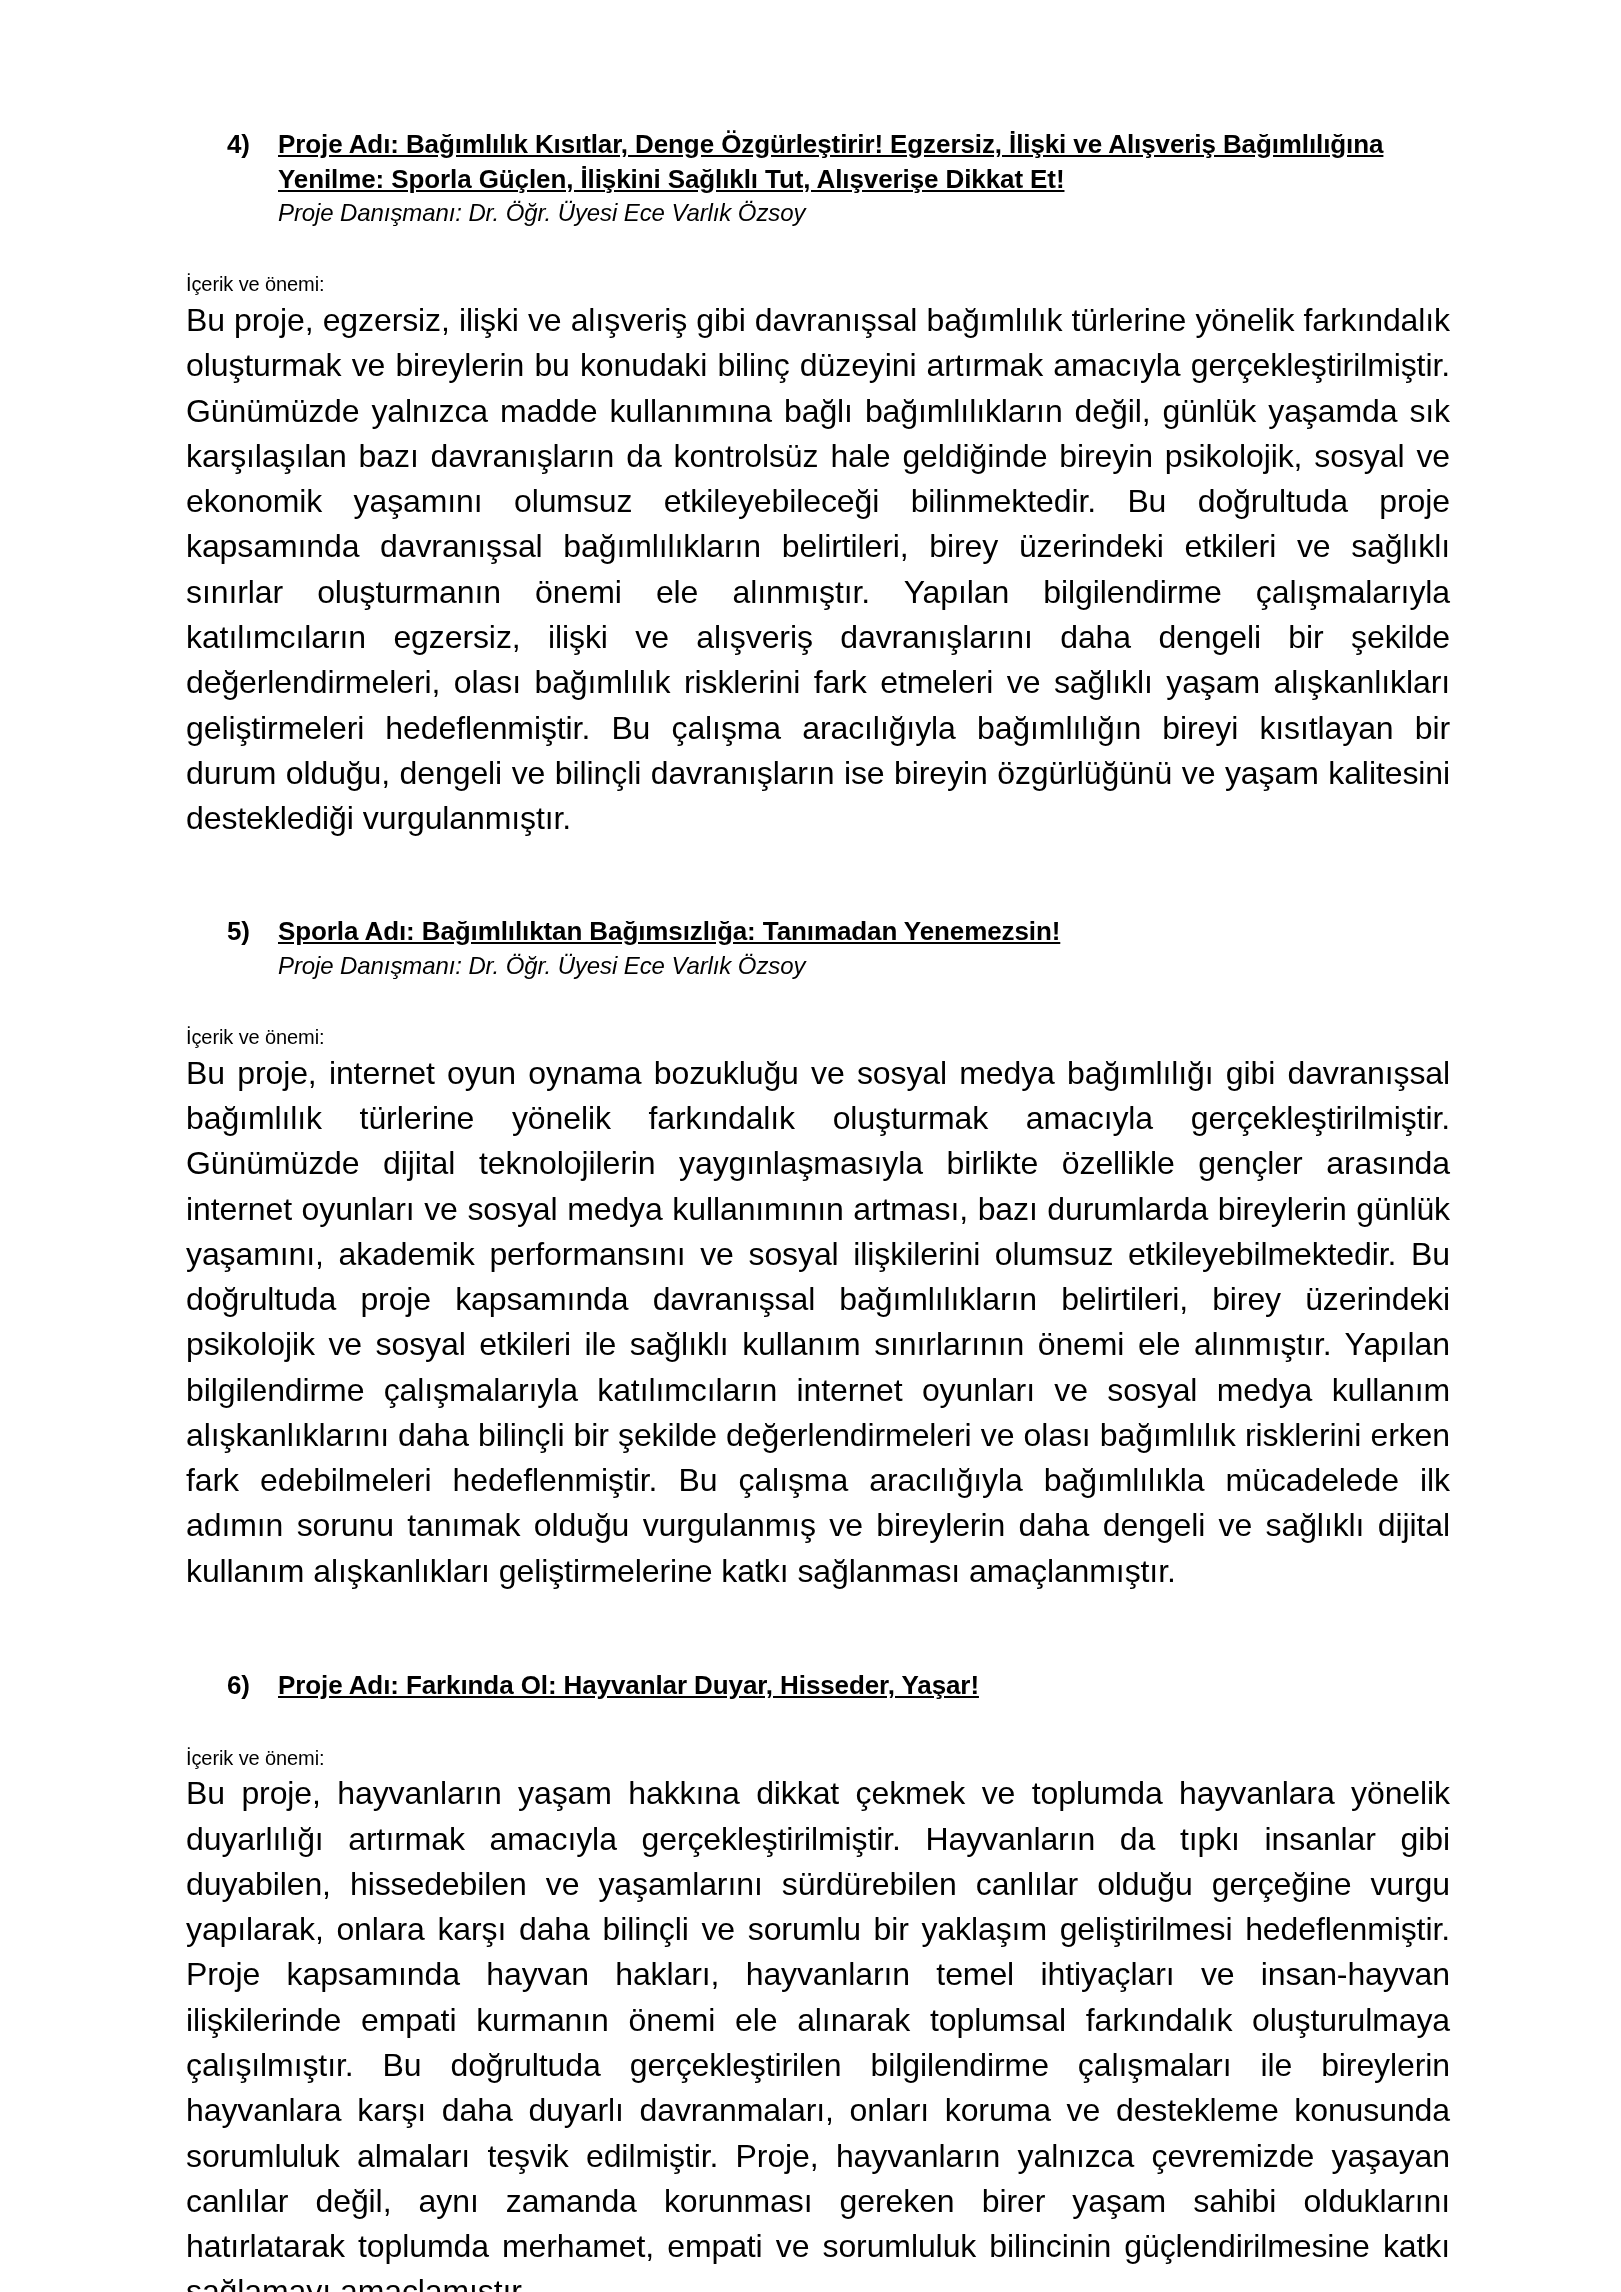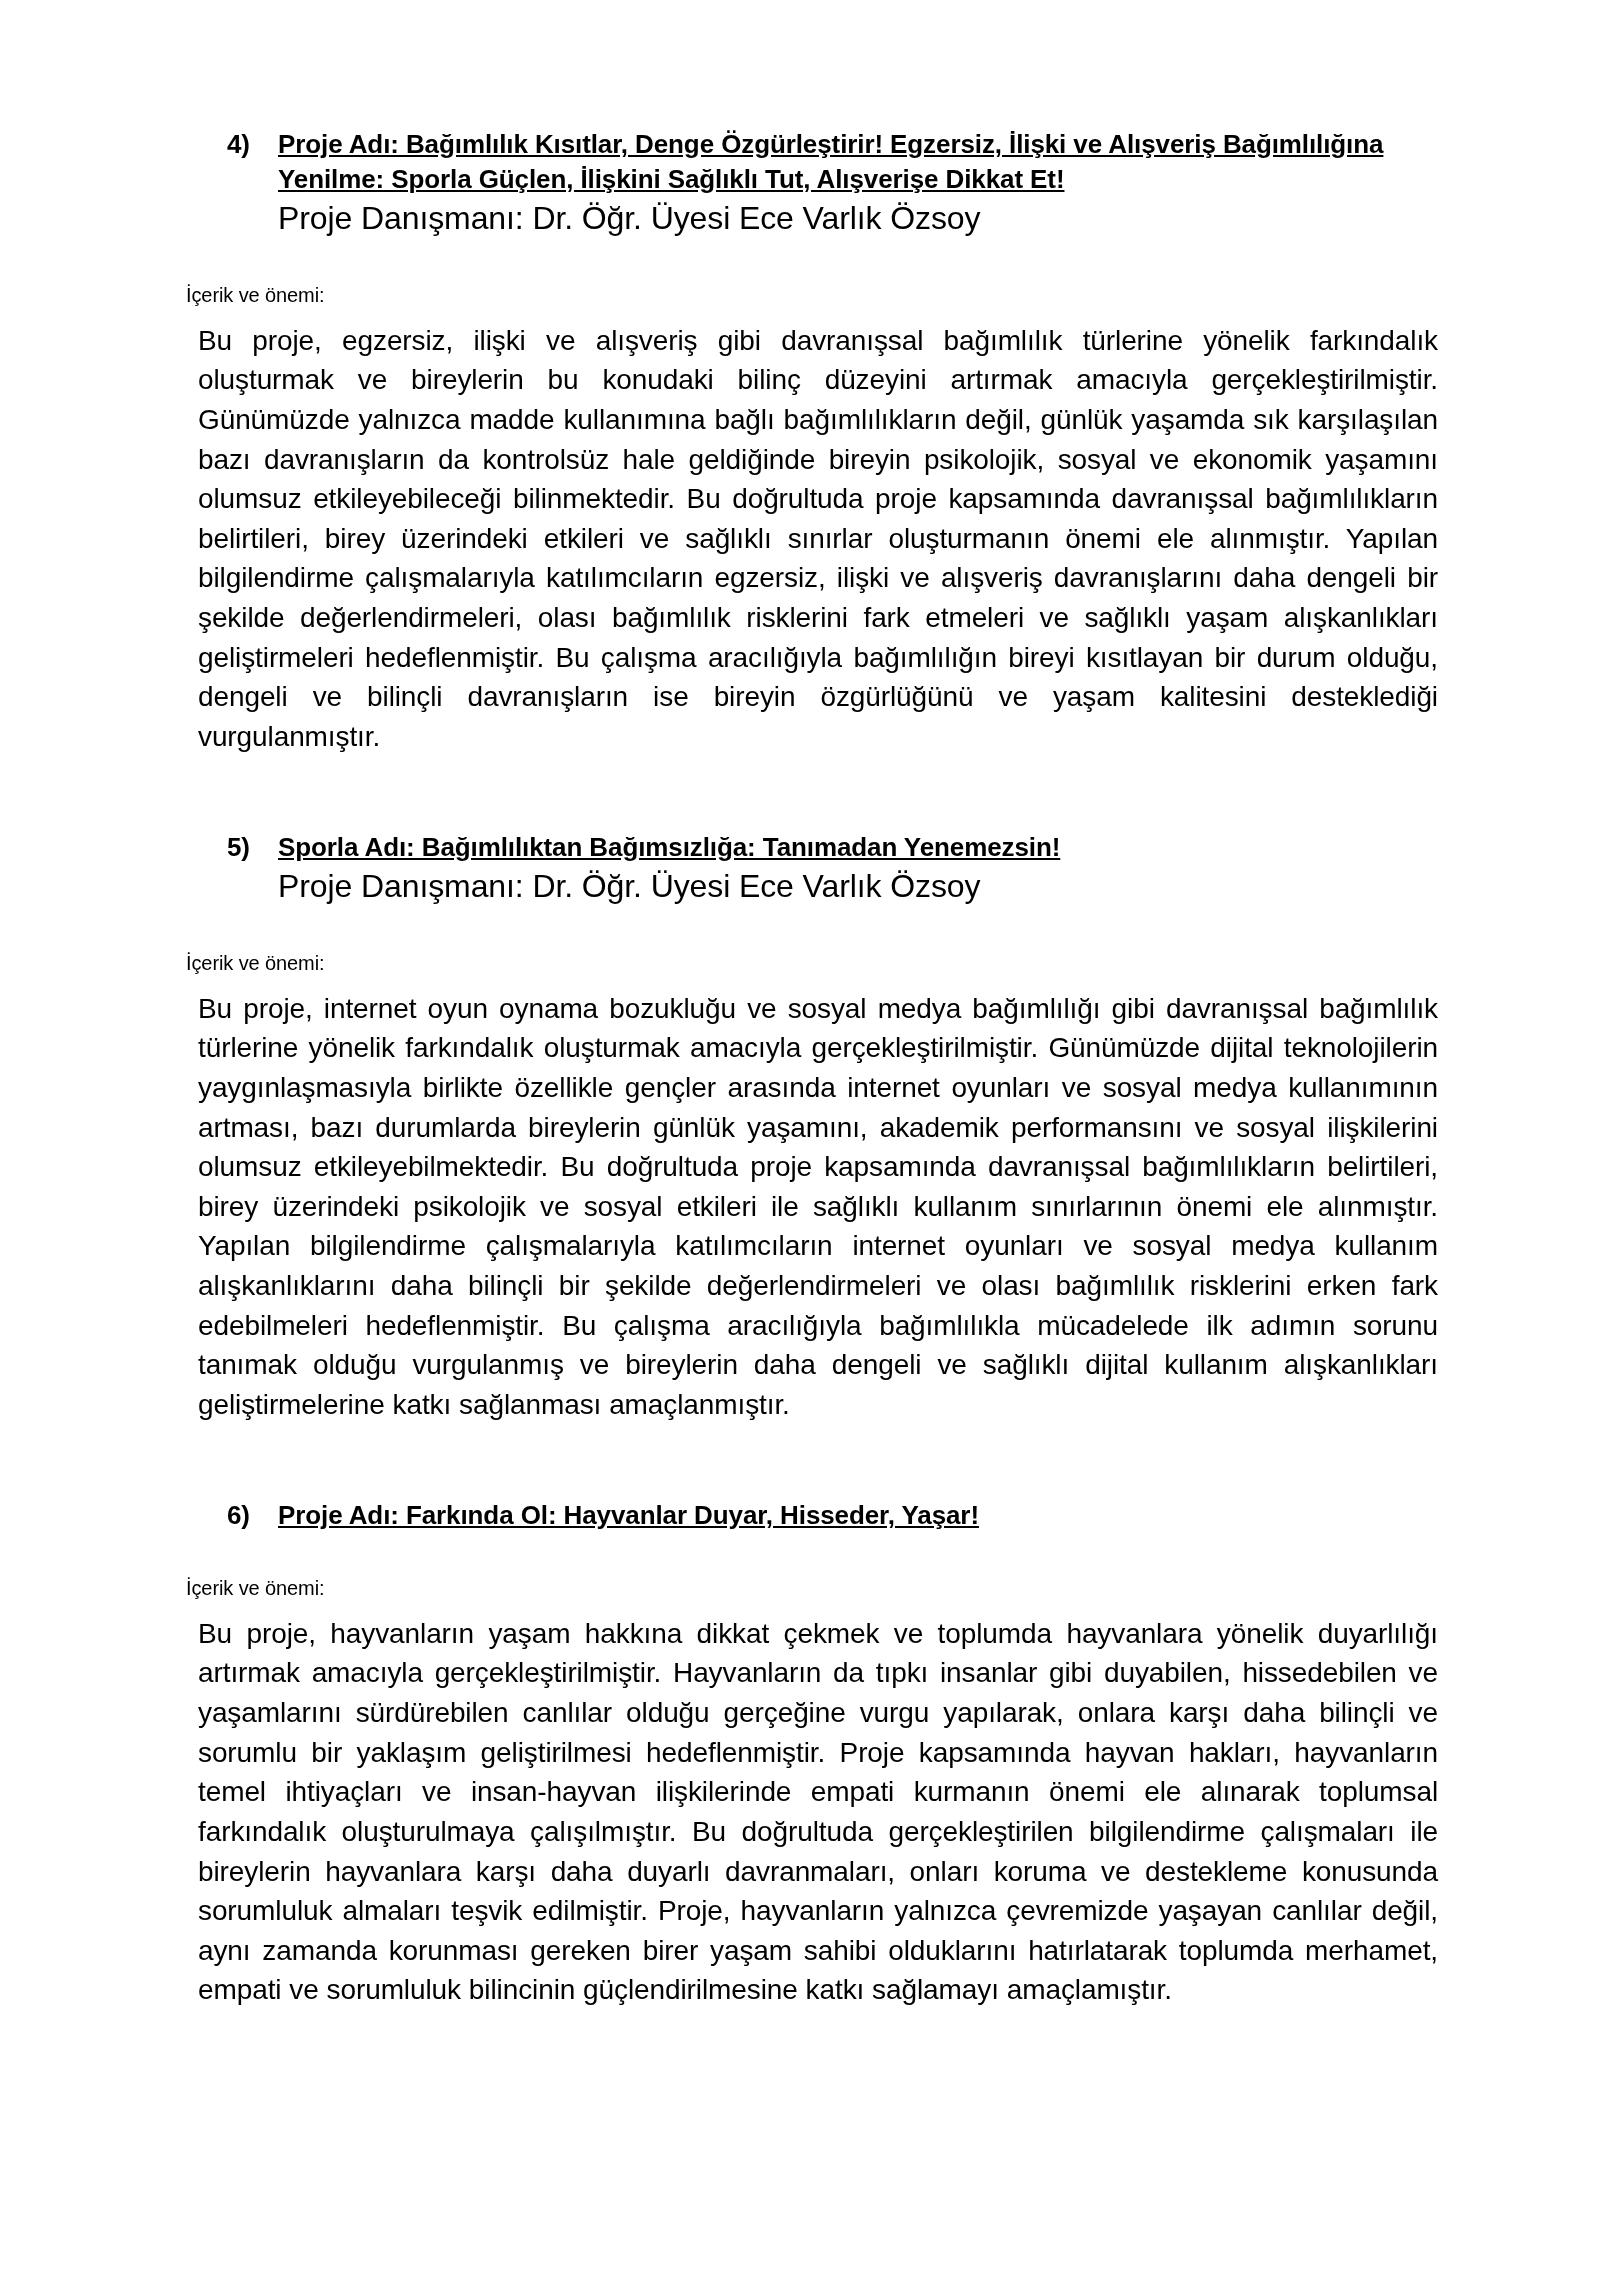--- a/index.html
+++ b/index.html
@@ -44,37 +44,38 @@
     flex: 0 0 auto;
     width: 51px;
     font-weight: bold;
   }
   .project-title {
     flex: 1 1 auto;
     font-weight: bold;
     text-decoration: underline;
   }
   .project-advisor {
-    font-size: 32px;
+    font-size: 24px;
     line-height: 1.34;
     margin: 1px 0 0 0;
     padding-left: 92px;
     letter-spacing: -0.1px;
+    font-style: italic;
   }
   .section-label {
     font-size: 20px;
     line-height: 1.34;
     margin: 42px 0 0 0;
     letter-spacing: -0.1px;
   }
   .project-body {
-    font-size: 28px;
+    font-size: 32px;
     line-height: 1.415;
     text-align: justify;
-    margin: 12px;
+    margin: 0;
     letter-spacing: -0.1px;
     word-spacing: 0.2px;
     hyphens: none;
   }
   
   #project-1 { margin-bottom: 73px; }
   #project-2 { margin-bottom: 74px; }
   #project-3 { margin-bottom: 0; }
 </style>
 </head>

